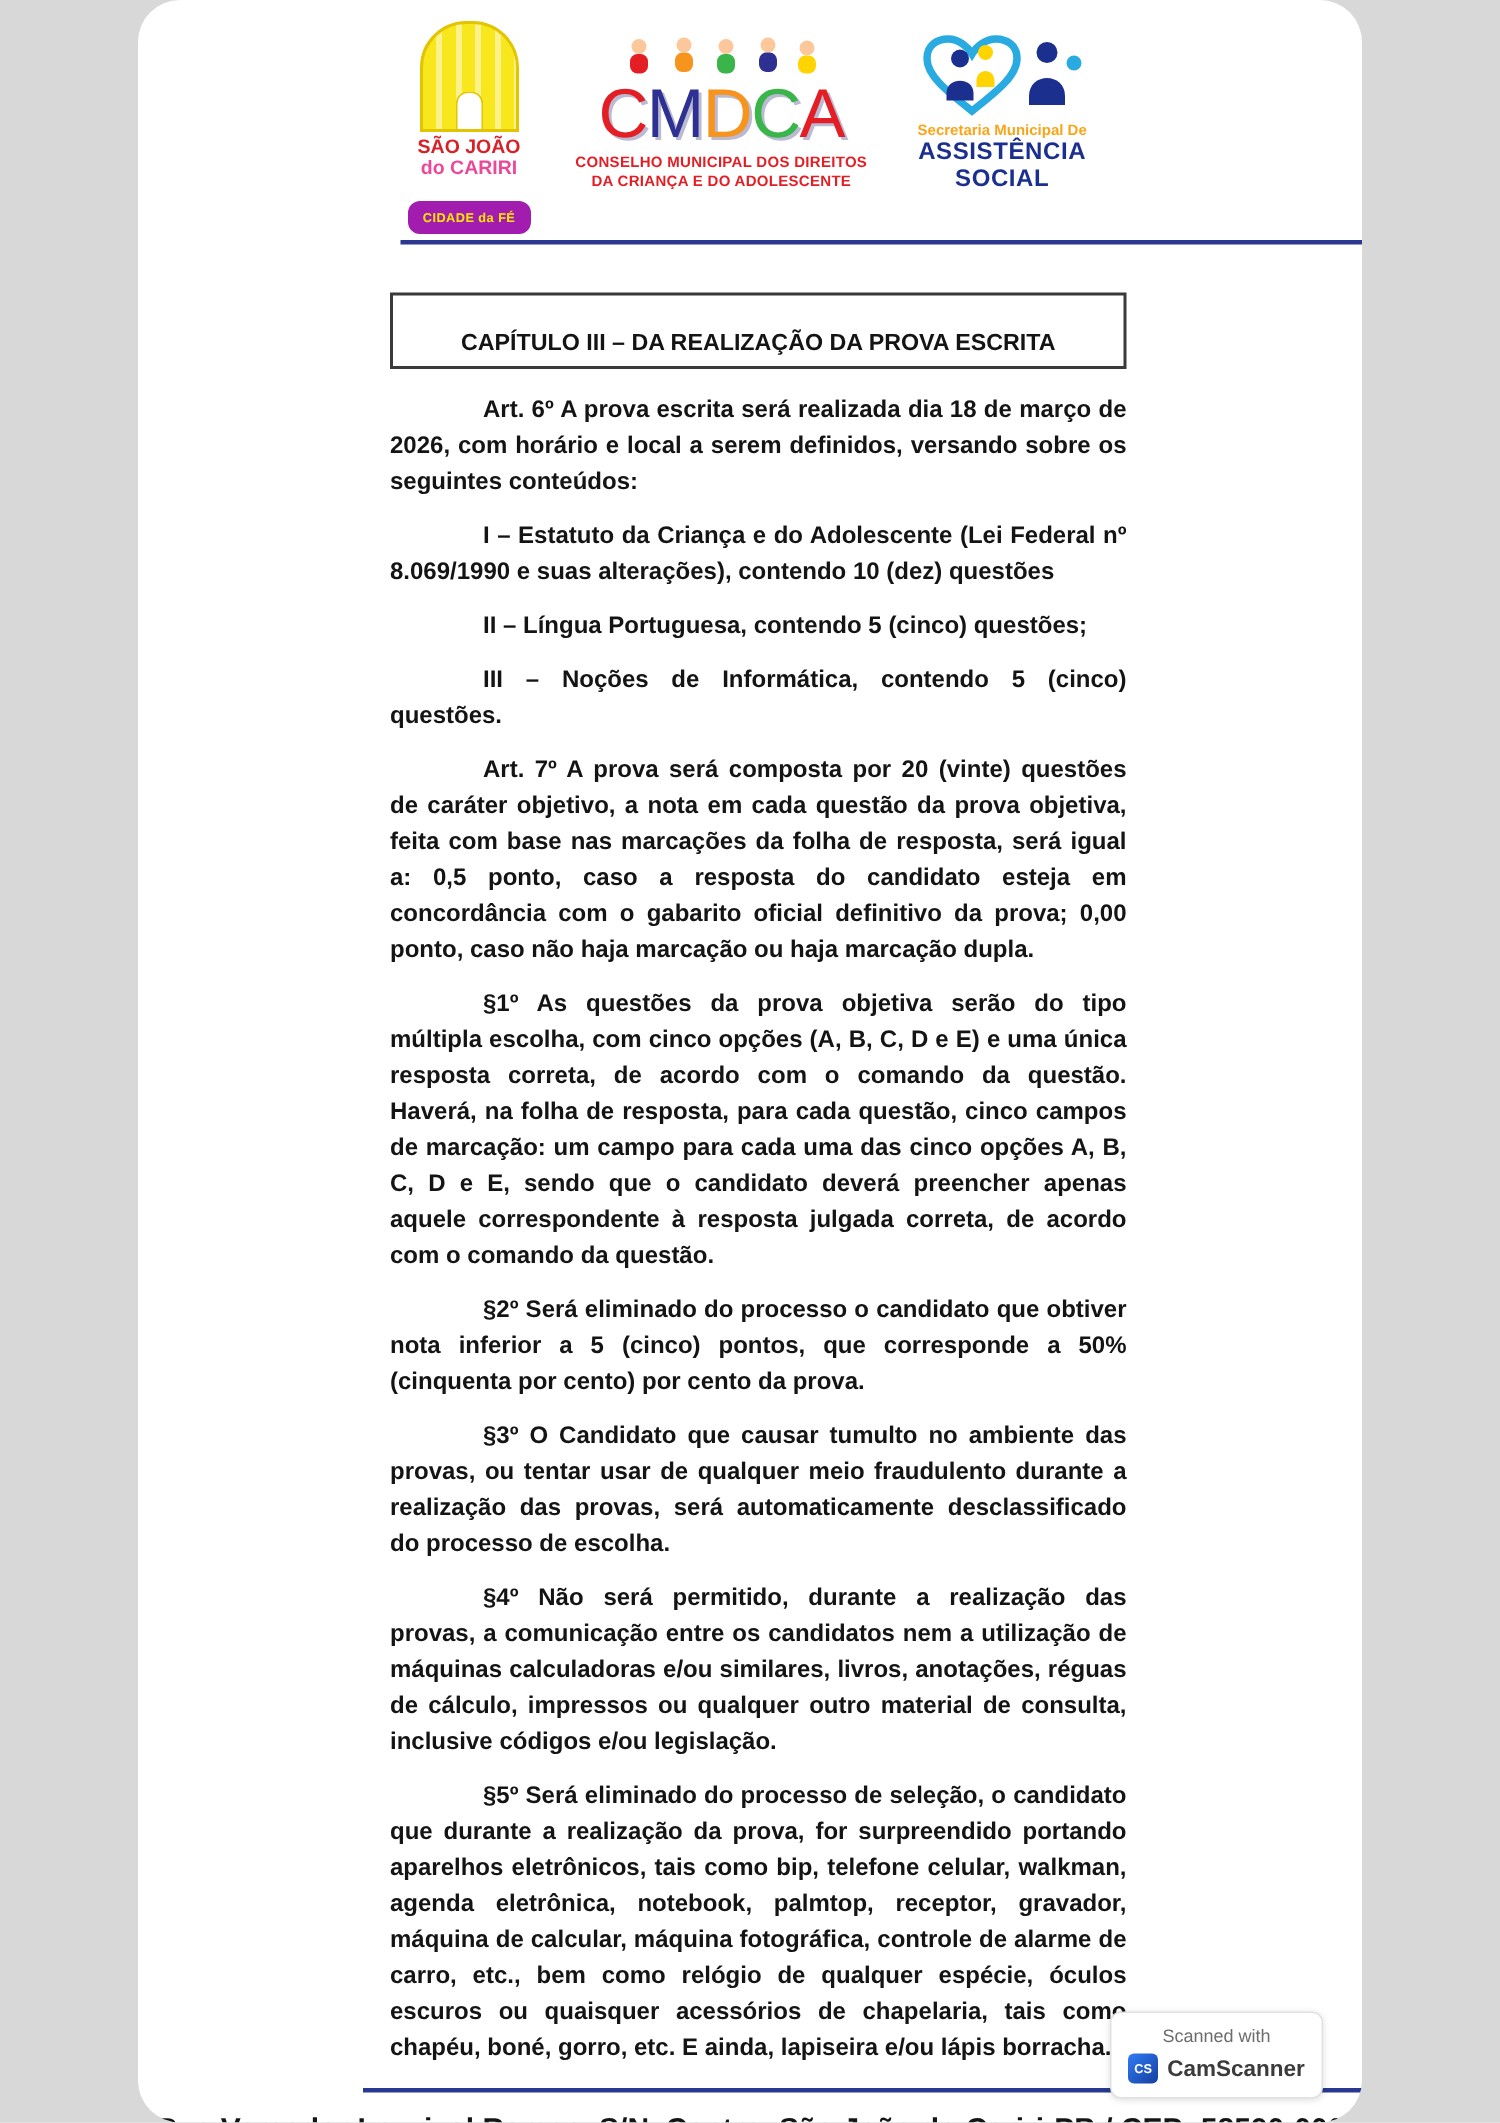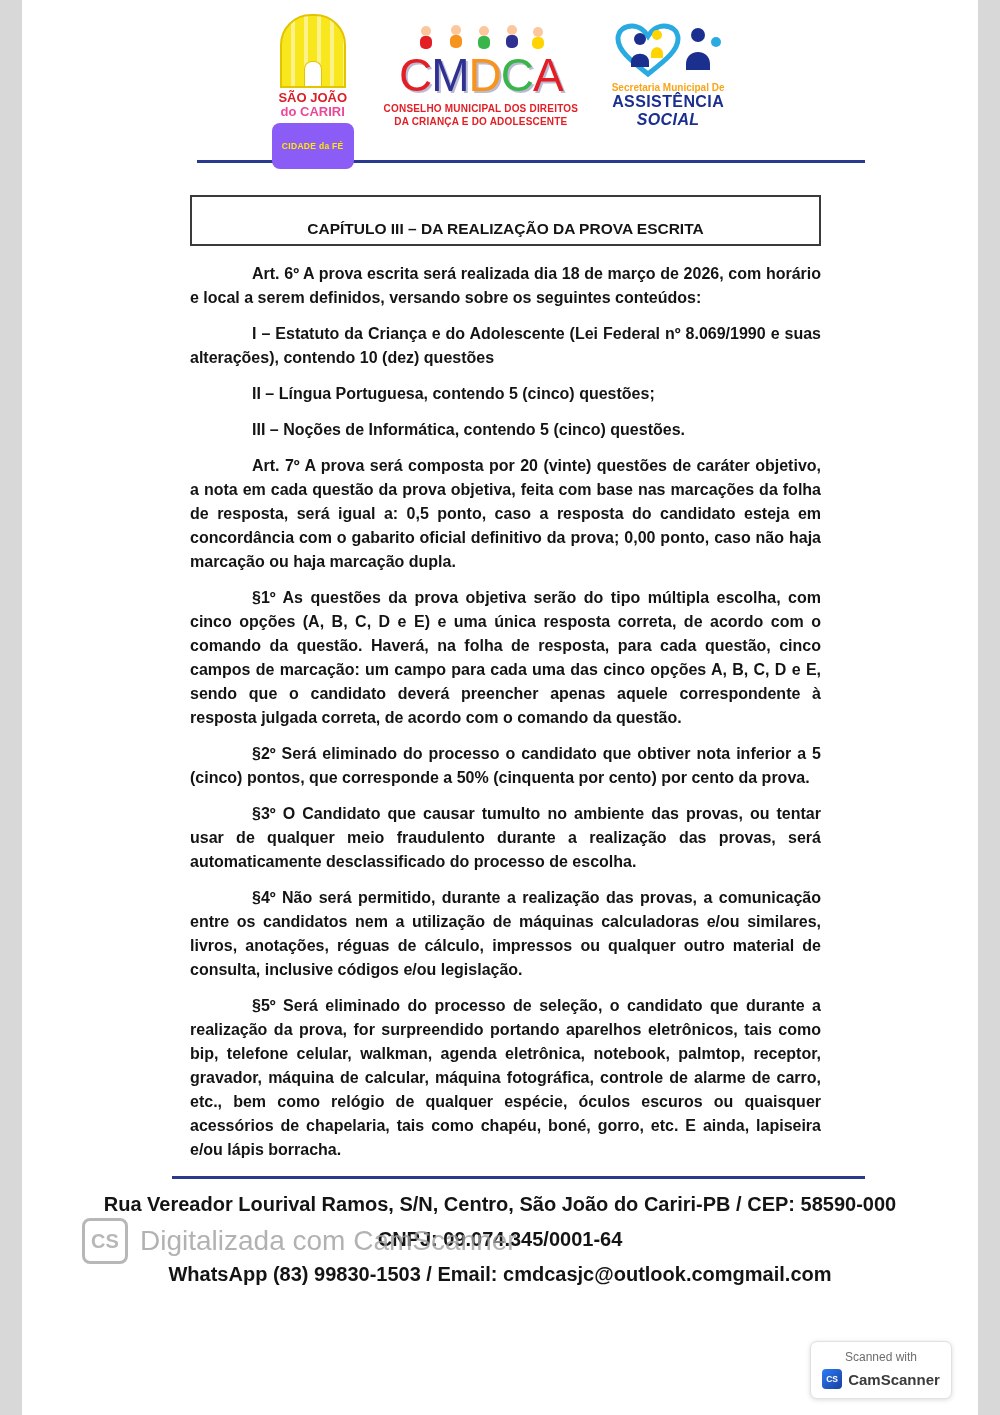--- a/index.html
+++ b/index.html
@@ -1,31 +1,31 @@
 <!DOCTYPE html>
 <html><head>
 <meta charset="utf-8">
 <style>
   html,body{margin:0;padding:0;background:#d8d8d8;}
   .page{
-    width:956px;height:1415px;position:relative;background:#ffffff;
+    width:816px;height:1415px;position:relative;background:#ffffff;
     font-family:"Liberation Sans", sans-serif;color:#131313;overflow:hidden;
-    margin:0 auto;box-sizing:border-box;
+    margin:0 auto;box-sizing:border-box;border-radius:28px;
   }
   
   .logos{display:flex;justify-content:center;align-items:flex-start;gap:30px;padding-top:14px;height:148px;box-sizing:border-box;}
   .logo{display:flex;flex-direction:column;align-items:center;}
   
   .tower{width:62px;height:70px;border-radius:31px 31px 0 0;
     background:repeating-linear-gradient(90deg,#f8e71c 0 9px,#fdf28a 9px 13px);
     border:2px solid #e3c400;position:relative;}
   .tower::after{content:"";position:absolute;left:50%;bottom:0;transform:translateX(-50%);
     width:16px;height:24px;background:#ffffff;border-radius:8px 8px 0 0;border:1px solid #e3c400;border-bottom:none;}
   .muni-name{color:#d92027;font-weight:700;font-size:13px;line-height:1.1;text-align:center;margin-top:3px;}
-  .muni-banner{background:#8b5cf6;color:#ffe900;font-size:8.5px;font-weight:700;border-radius:8px;padding:18px 10px;margin-top:3px;letter-spacing:.3px;}
+  .muni-banner{background:#a21caf;color:#ffe900;font-size:8.5px;font-weight:700;border-radius:8px;padding:6px 10px;margin-top:14px;letter-spacing:.3px;}
   
   .cmdca{margin-top:10px;}
   .cmdca-letters{font-size:46px;font-weight:400;line-height:1;letter-spacing:-1px;
     text-shadow:2px 2px 0 rgba(26,26,110,.30);}
   .cmdca-sub{font-size:10px;font-weight:700;text-align:center;line-height:1.3;margin-top:4px;letter-spacing:.2px;}
   
   .social{margin-top:8px;}
   .social-line1{font-size:10px;font-weight:700;margin-top:2px;}
   .social-line23{font-size:16px;font-weight:800;line-height:1.12;letter-spacing:.4px;text-align:center;}
   
@@ -99,21 +99,21 @@
         <path d="M23 40 C23 29 41 29 41 40 L41 45 L23 45 Z" fill="#1b2f8e"></path>
         <circle cx="49" cy="13" r="5" fill="#ffd400"></circle>
         <path d="M43 32 C43 23 55 23 55 32 L55 36 L43 36 Z" fill="#ffd400"></path>
         <circle cx="90" cy="13" r="7" fill="#1b2f8e"></circle>
         <path d="M78 42 C78 26 102 26 102 42 L102 48 L78 48 Z" fill="#1b2f8e"></path>
         <circle cx="108" cy="20" r="5" fill="#29abe2"></circle>
       </svg>
       <div class="social-line1" style="color: rgb(249, 165, 26);">Secretaria Municipal De</div>
       <div class="social-line23">
         <span style="color: rgb(27, 47, 142);">ASSISTÊNCIA</span><br>
-        <span style="color: rgb(27, 47, 142); font-style: italic;">SOCIAL</span>
+        <span style="color: rgb(27, 47, 142);">SOCIAL</span>
       </div>
     </div>
 
   </header>
 
   <div class="top-rule" style="background-color: rgb(40, 57, 143);"></div>
 
   <main class="body-text">
 
     <div class="chapter-box">

